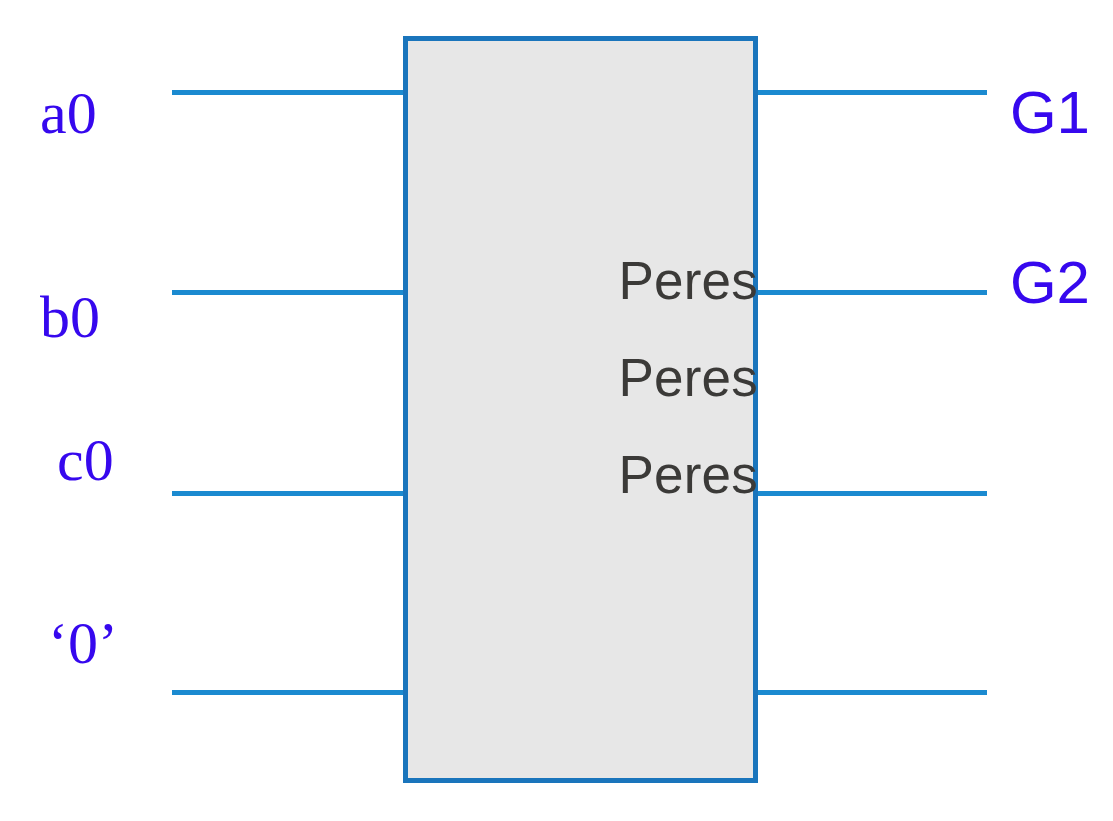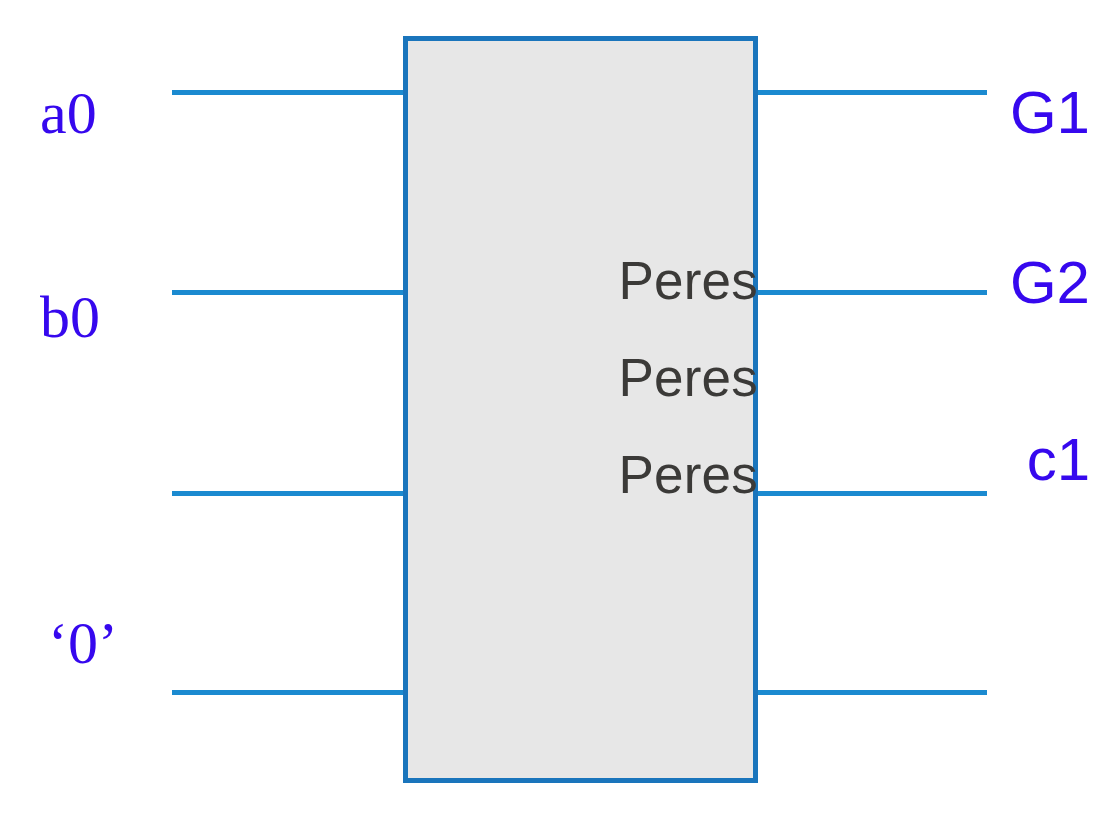--- a/index.html
+++ b/index.html
@@ -91,19 +91,19 @@
   <div class="block-body"></div>
 
   <div class="block-label-stack">
     <span class="block-line">Peres</span>
     <span class="block-line">Peres</span>
     <span class="block-line">Peres</span>
   </div>
 
   <div class="port-label in" style="left:40px;  top:83px;">a0</div>
   <div class="port-label in" style="left:40px;  top:251px;margin-top:36px;">b0</div>
+  <div class="port-label in" style="left:57px;  top:430px;">c0</div>
   <div class="port-label in" style="left:48px;  top:613px;">‘0’</div>
 
   <div class="port-label out" style="right:23px; top:83px;">G1</div>
   <div class="port-label out" style="right:23px; top:253px;">G2</div>
-  <div class="port-label out" style="right:23px; top:430px;">c1</div>
 
 </div>
 
 </body></html>

